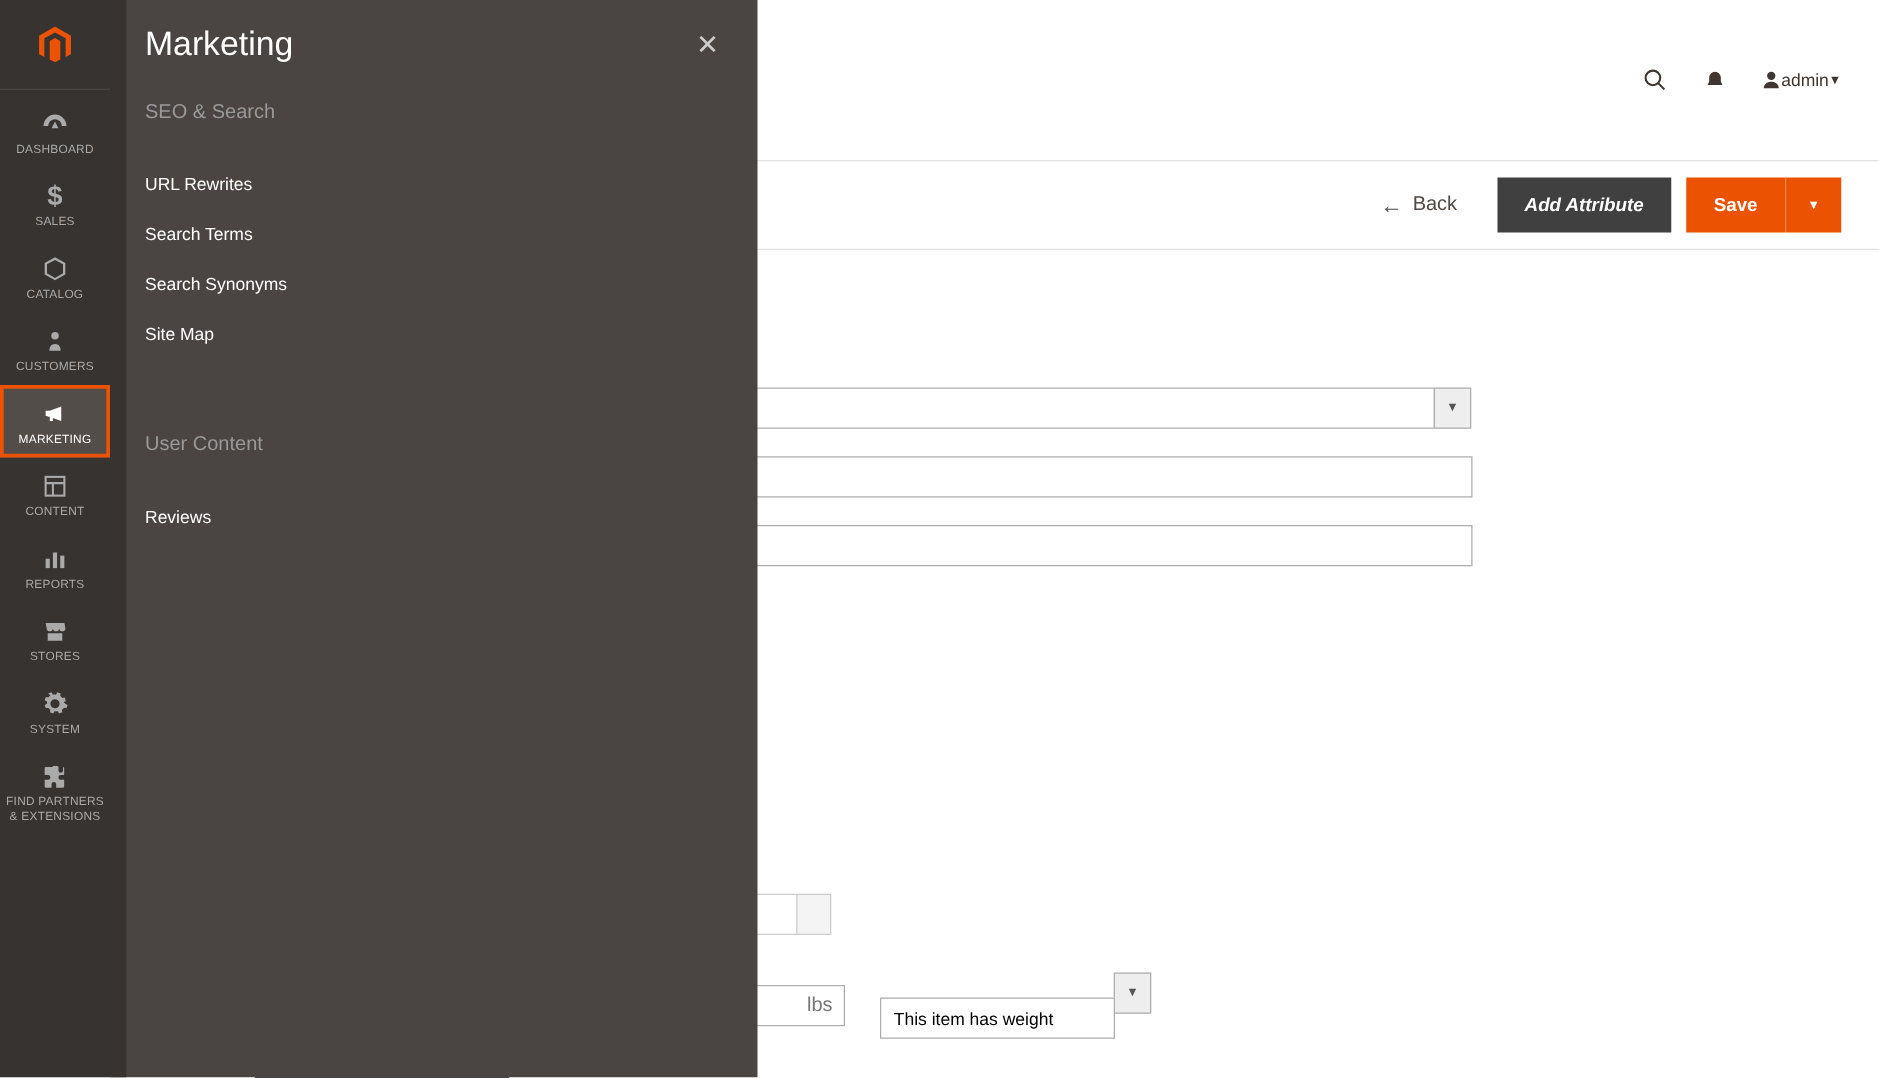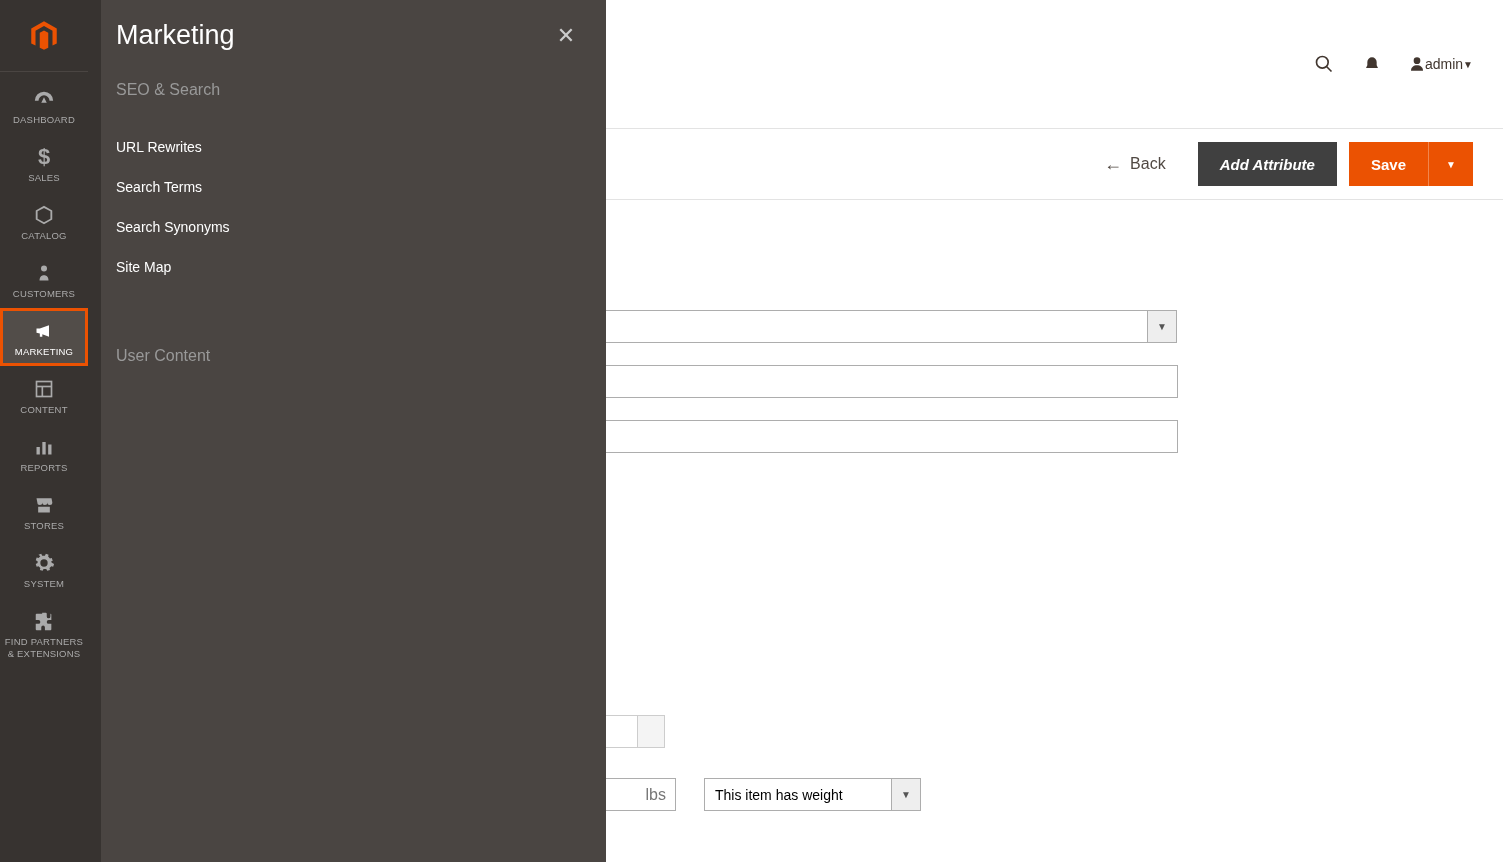--- a/index.html
+++ b/index.html
@@ -50,21 +50,21 @@
     .form-field { position: relative; }
     .input-text { border: 1px solid #adadad; height: 33px; padding: 0 10px; font-size: 14px; }
     .input-dropdown-btn { width: 30px; height: 33px; border: 1px solid #adadad; background: #eee; display: inline-flex; align-items: center; justify-content: center; cursor: pointer; margin-left: -1px; }
     
     .w-wide { width: 610px; }
     .w-med { width: 640px; }
     .w-small { width: 138px; }
     .w-select { width: 188px; }
     
     .unit-label { position: absolute; right: 10px; top: 8px; font-size: 16px; color: #777; }
-    .select-mock { border: 1px solid #adadad; height: 33px; padding: 0 10px; font-size: 14px; display: inline-flex; align-items: center; background: #fff; position: relative; }
+    .select-mock { border: 1px solid #adadad; height: 33px; padding: 0 10px; font-size: 14px; display: inline-flex; align-items: center; background: #fff; position: relative; margin-top: 20px; }
   </style>
 </head>
 <body>
 
 <div class="main">
   <div class="page-header">
     <div class="page-title"></div>
     <div class="header-actions">
       <div class="header-icon">
         <svg width="20" height="20" viewBox="0 0 24 24" fill="none" stroke="#41362f" stroke-width="2">
@@ -260,15 +260,16 @@
   </div>
   <div class="flyout-columns">
     <div class="flyout-col">
       <div class="flyout-section-title">SEO &amp; Search</div>
       <a class="flyout-link">URL Rewrites</a>
       <a class="flyout-link">Search Terms</a>
       <a class="flyout-link">Search Synonyms</a>
       <a class="flyout-link">Site Map</a>
 
       <div class="flyout-section-title">User Content</div>
+      <a class="flyout-link">Reviews</a>
     </div>
   </div>
 </div>
 
 </body></html>

